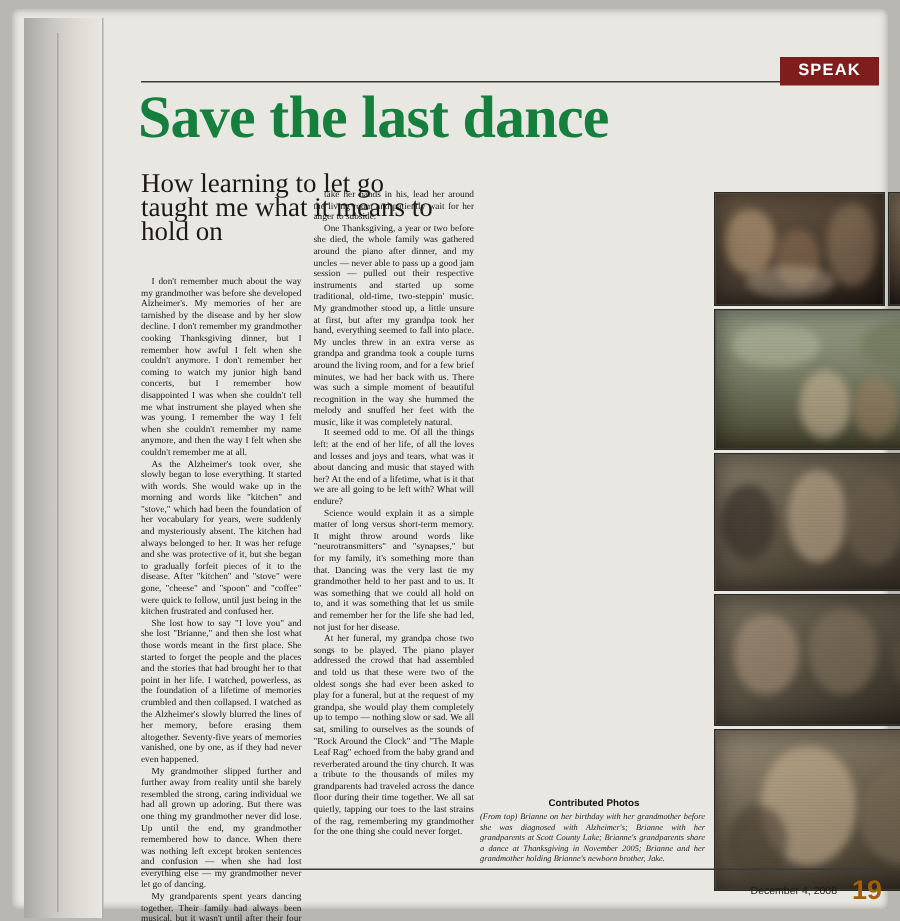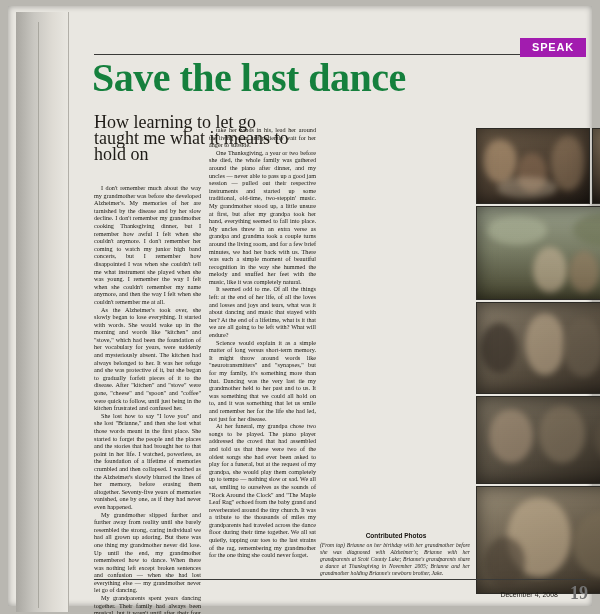--- a/index.html
+++ b/index.html
@@ -44,21 +44,21 @@
   }
   .content {
     position: absolute;
     left: 64px; top: 14px;
     width: 520px; height: 586px;
   }
   
   .speak-tab {
     position: absolute;
     right: 6px; top: 18px;
-    background: #a21caf;
+    background: #7f1d1d;
     color: #fff;
     font-family: "Liberation Sans", sans-serif;
     font-weight: bold;
     font-size: 11px;
     letter-spacing: .8px;
     padding: 3px 12px 4px 12px;
   }
   .rule-top {
     position: absolute;
     left: 22px; right: 6px; top: 34px;
@@ -158,24 +158,24 @@
   .footer-date {
     position: absolute;
     right: 34px; bottom: 8px;
     font-family: "Liberation Sans", sans-serif;
     font-size: 7px;
     color: #1d1a15;
   }
   .folio {
     position: absolute;
     right: 4px; bottom: 2px;
-    font-family: Liberation Serif, serif;
+    font-family: Liberation Sans, sans-serif;
     font-weight: bold;
     font-size: 18px;
-    color: #737373;
+    color: #a16207;
   }
   .vig { position:absolute; inset:0; box-shadow: inset 0 0 18px rgba(0,0,0,.55); }
   .blob { position:absolute; border-radius:50%; filter: blur(3px); }
   .noise { position:absolute; inset:0; opacity:.18;
     background-image:
       repeating-linear-gradient(0deg, rgba(0,0,0,.25) 0px, rgba(0,0,0,0) 1px, rgba(0,0,0,.18) 2px);
   }
 </style>
 </head>
 <body>

